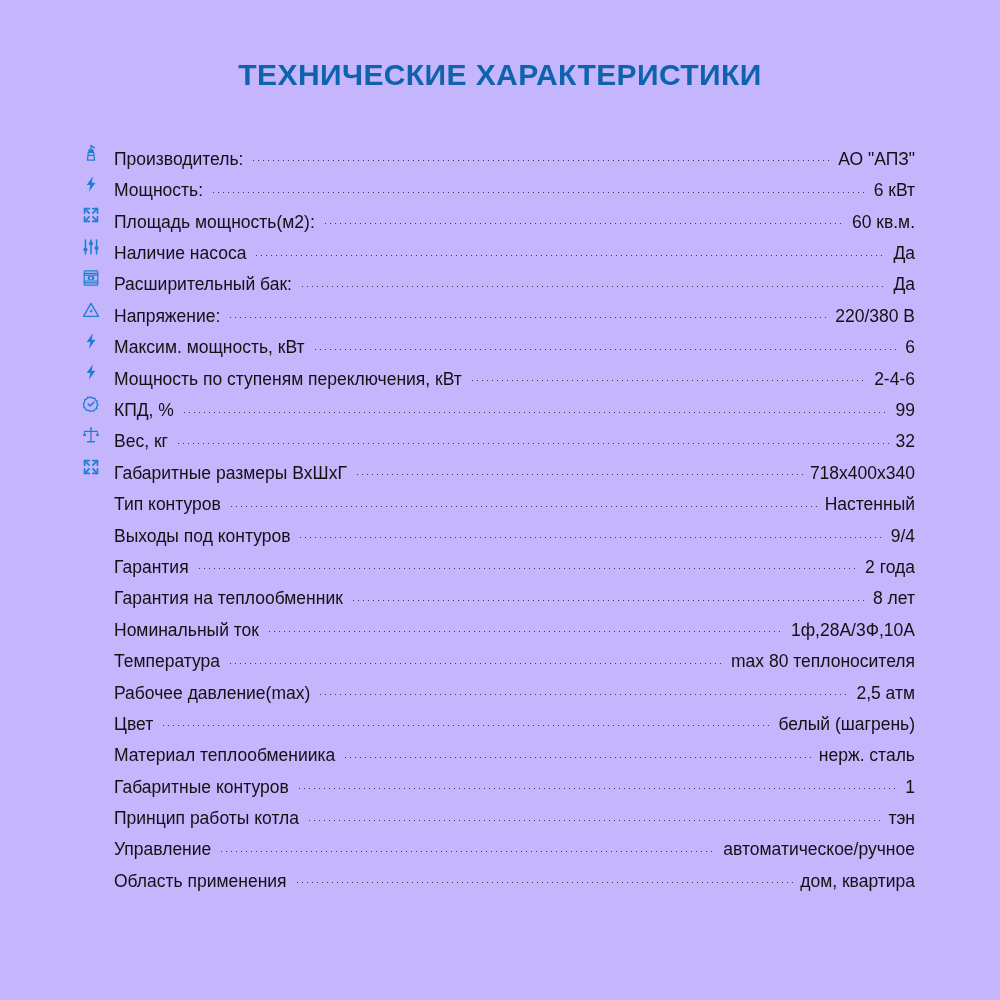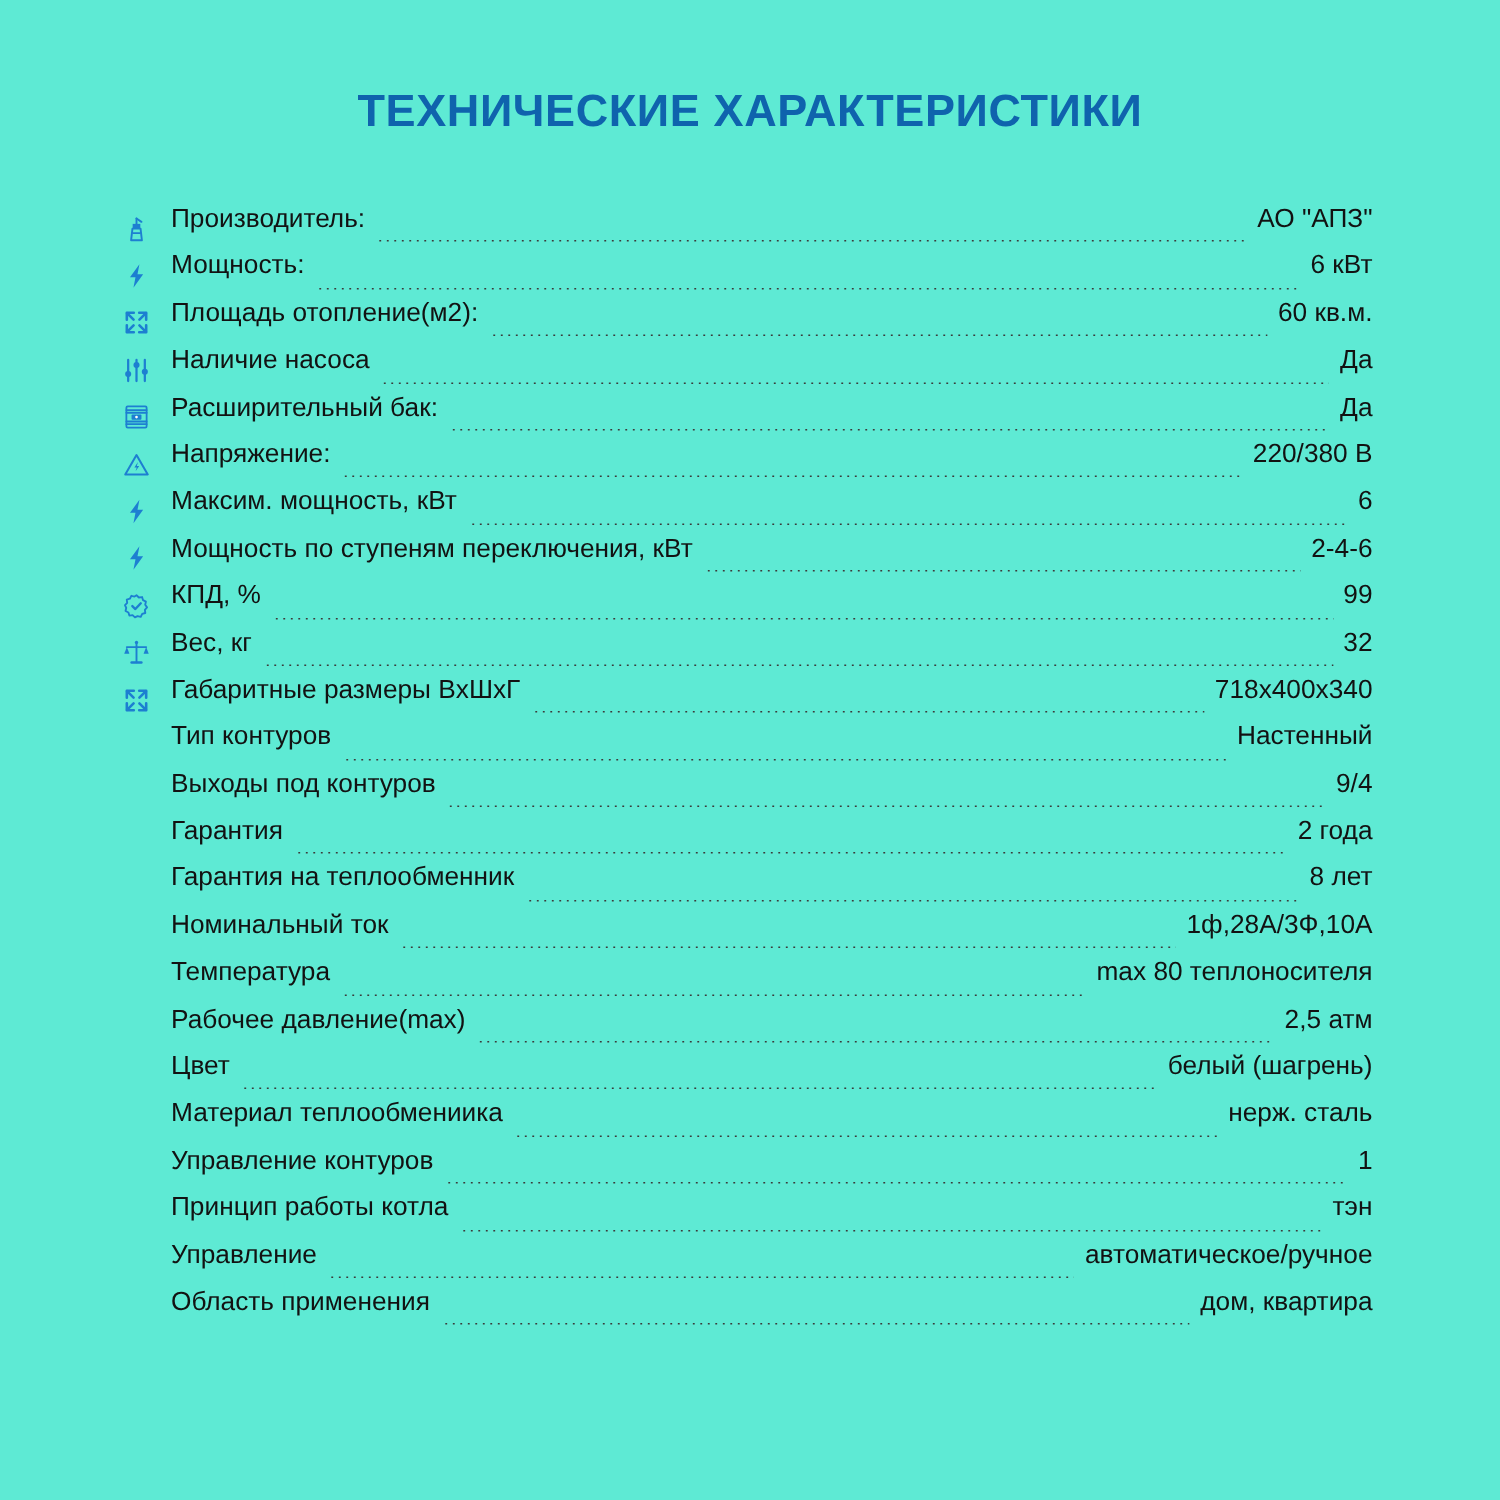--- a/index.html
+++ b/index.html
@@ -13,21 +13,21 @@
   body {
     font-family: "Liberation Sans", "DejaVu Sans", sans-serif;
     color: #111111;
     -webkit-font-smoothing: antialiased;
   }
 
   .sheet {
     position: relative;
     width: 1000px;
     height: 1000px;
-    background: #5eead4;
+    background: #c4b5fd;
     padding: 0;
     overflow: hidden;
   }
 
   
   .title {
     text-align: center;
     font-size: 30px;
     font-weight: bold;
     letter-spacing: 0.4px;
@@ -38,21 +38,21 @@
   }
 
   
   .spec-list {
     margin-top: 46px;
     padding: 0 85px 0 82px;
   }
 
   .spec-row {
     display: flex;
-    align-items: flex-start;
+    align-items: flex-end;
     height: 31.4px;
     width: 100%;
   }
 
   .icon-cell {
     flex: 0 0 32px;
     width: 32px;
     height: 20px;
     position: relative;
     align-self: center;
@@ -136,21 +136,21 @@
             <path d="M9.6 3.4 H3.4 V9.6"></path>
             <path d="M3.6 3.6 L9.4 9.4"></path>
             <path d="M14.4 3.4 H20.6 V9.6"></path>
             <path d="M20.4 3.6 L14.6 9.4"></path>
             <path d="M9.6 20.6 H3.4 V14.4"></path>
             <path d="M3.6 20.4 L9.4 14.6"></path>
             <path d="M14.4 20.6 H20.6 V14.4"></path>
             <path d="M20.4 20.4 L14.6 14.6"></path>
           </svg>
         </div>
-        <div class="spec-label">Площадь отопление(м2):</div>
+        <div class="spec-label">Площадь мощность(м2):</div>
         <div class="leader"></div>
         <div class="spec-value">60 кв.м.</div>
       </div>
       <div class="spec-row">
         <div class="icon-cell">
           <svg viewBox="0 0 24 24" fill="none" stroke="#1d7fd1" stroke-width="2" stroke-linecap="round">
             <path d="M4.6 2.6 V21.4"></path>
             <path d="M12 2.6 V21.4"></path>
             <path d="M19.4 2.6 V21.4"></path>
             <circle cx="4.6" cy="15.2" r="2.7" fill="#1d7fd1" stroke="none"></circle>
@@ -301,21 +301,21 @@
         <div class="spec-value">белый (шагрень)</div>
       </div>
       <div class="spec-row">
         <div class="icon-cell"></div>
         <div class="spec-label">Материал теплообмениика</div>
         <div class="leader"></div>
         <div class="spec-value">нерж. сталь</div>
       </div>
       <div class="spec-row">
         <div class="icon-cell"></div>
-        <div class="spec-label">Управление контуров</div>
+        <div class="spec-label">Габаритные контуров</div>
         <div class="leader"></div>
         <div class="spec-value">1</div>
       </div>
       <div class="spec-row">
         <div class="icon-cell"></div>
         <div class="spec-label">Принцип работы котла</div>
         <div class="leader"></div>
         <div class="spec-value">тэн</div>
       </div>
       <div class="spec-row">

